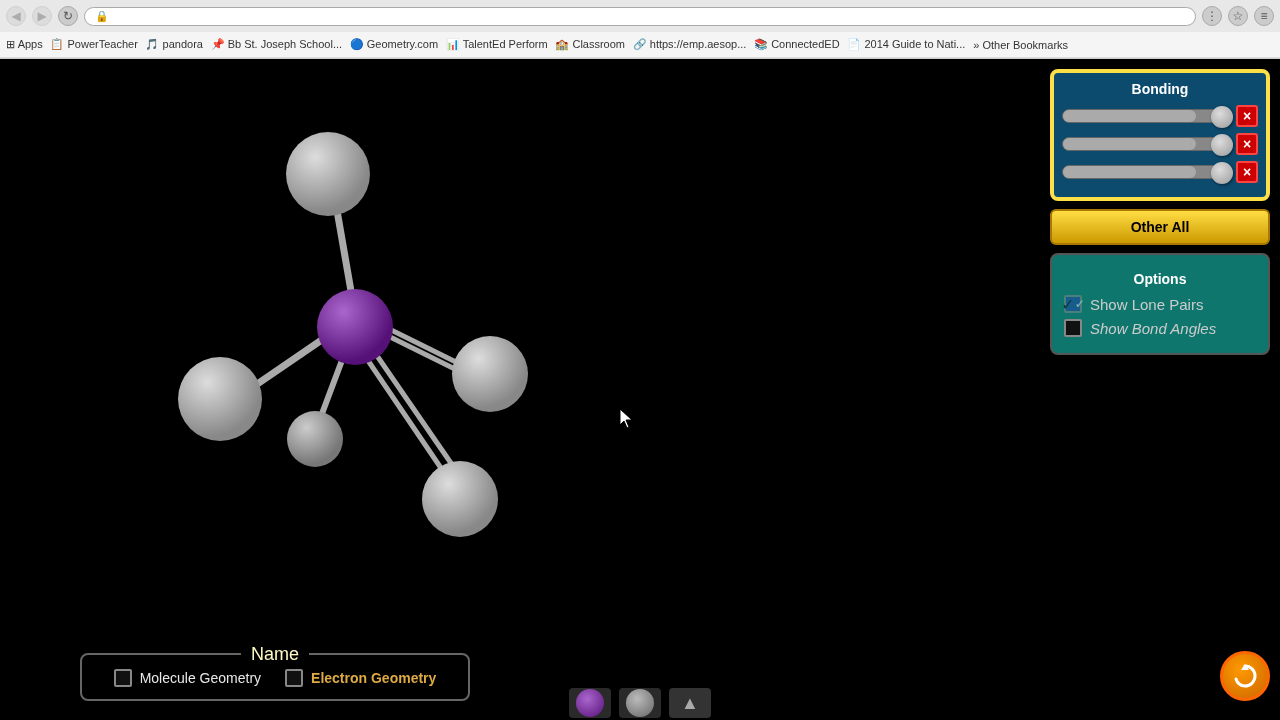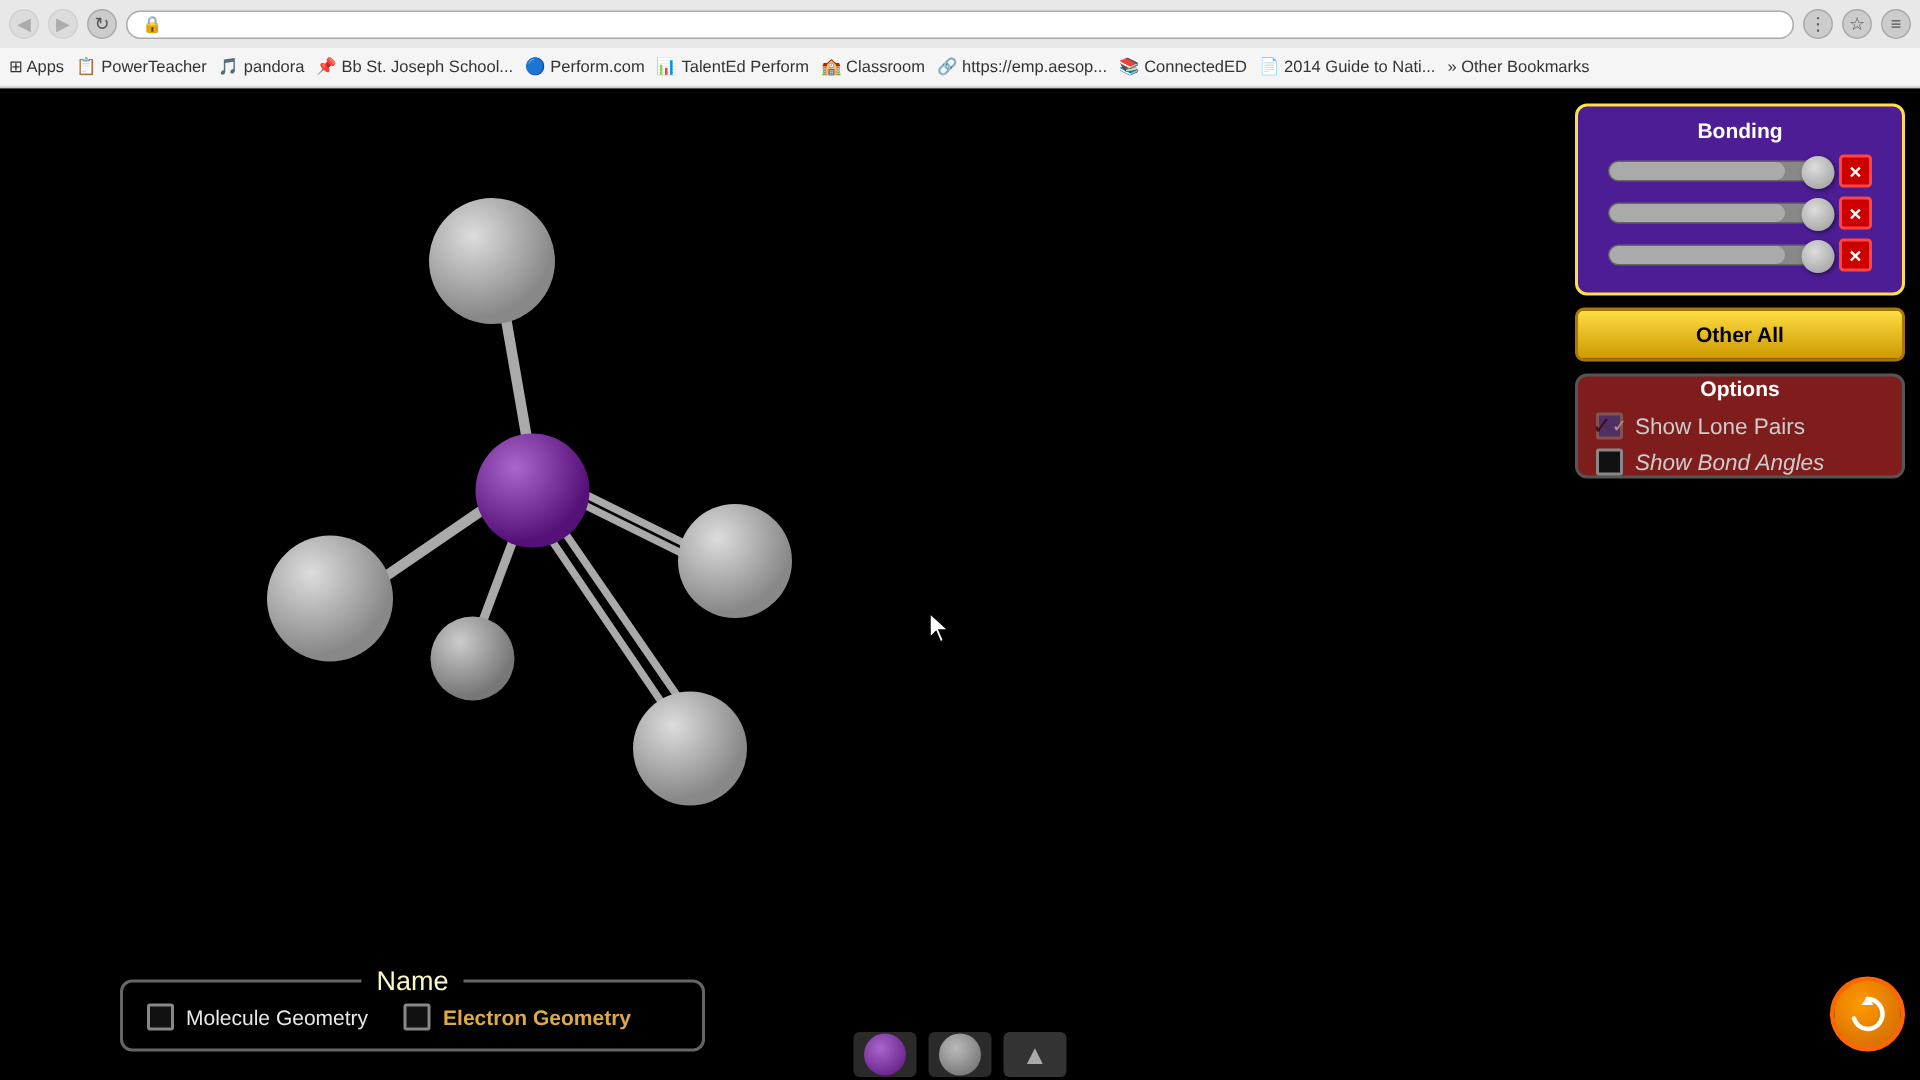--- a/index.html
+++ b/index.html
@@ -43,22 +43,22 @@
       display: flex; align-items: center; justify-content: center;
     }
 
     
     .right-panel {
       position: absolute; right: 10px; top: 10px; width: 220px;
       display: flex; flex-direction: column; gap: 8px;
     }
 
     .panel-box {
-      background: #4c1d95; border: 2px solid #fde047; border-radius: 8px;
-      padding: 8px 20px;
+      background: #0c4a6e; border: 4px solid #fde047; border-radius: 8px;
+      padding: 8px 8px;
     }
 
     .panel-title {
       text-align: center; color: #fff; font-size: 14px; font-weight: bold; margin-bottom: 8px;
     }
 
     
     .bond-row {
       display: flex; align-items: center; gap: 6px; margin-bottom: 6px;
     }
@@ -90,22 +90,22 @@
     
     .remove-all-btn {
       background: linear-gradient(to bottom, #ffdd44, #cc9900);
       border: 2px solid #aa7700; border-radius: 6px;
       padding: 8px 20px; color: #000; font-size: 14px; font-weight: bold;
       cursor: pointer; text-align: center; width: 100%;
     }
 
     
     .options-box {
-      background: #7f1d1d; border: 2px solid #555; border-radius: 8px;
-      padding: 0 12px;
+      background: #0f766e; border: 2px solid #555; border-radius: 8px;
+      padding: 16px 12px;
     }
 
     .option-row {
       display: flex; align-items: center; gap: 8px; margin-bottom: 6px;
     }
     .option-row:last-child { margin-bottom: 0; font-style: italic; }
 
     .checkbox {
       width: 18px; height: 18px; background: #333; border: 2px solid #888;
       border-radius: 2px; display: flex; align-items: center; justify-content: center;
@@ -155,21 +155,21 @@
     </div>
     <div class="nav-btn">⋮</div>
     <div class="nav-btn">☆</div>
     <div class="nav-btn">≡</div>
   </div>
   <div class="bookmarks-bar">
     <span class="bookmark-item">⊞ Apps</span>
     <span class="bookmark-item">📋 PowerTeacher</span>
     <span class="bookmark-item">🎵 pandora</span>
     <span class="bookmark-item">📌 Bb St. Joseph School...</span>
-    <span class="bookmark-item">🔵 Perform.com</span>
+    <span class="bookmark-item">🔵 Geometry.com</span>
     <span class="bookmark-item">📊 TalentEd Perform</span>
     <span class="bookmark-item">🏫 Classroom</span>
     <span class="bookmark-item">🔗 https://emp.aesop...</span>
     <span class="bookmark-item">📚 ConnectedED</span>
     <span class="bookmark-item">📄 2014 Guide to Nati...</span>
     <span class="bookmark-item">» Other Bookmarks</span>
   </div>
 </div>
 
 <div class="sim-area">
@@ -265,21 +265,21 @@
         <div class="checkbox" style="background:#111; border-color:#888;"></div>
         <span class="option-label">Show Bond Angles</span>
       </div>
     </div>
 
   </div>
 
   <div style="position: absolute; bottom: 20px; left: 80px; width: 390px;">
     <div style="position: relative; background: #000; border: 2px solid #666; border-radius: 8px; padding: 14px 16px 12px;">
       <div style="position: absolute; top: -11px; left: 50%; transform: translateX(-50%); background: #000; padding: 0 10px; color: #fef9c3; font-size: 18px;">Name</div>
-      <div style="display: flex; gap: 24px; align-items: center; justify-content: flex-start;">
+      <div style="display: flex; gap: 24px; align-items: center; justify-content: center;">
         <div class="name-check-row">
           <div class="name-checkbox" style="width:18px;height:18px;background:#111;border:2px solid #888;border-radius:2px;"></div>
           <span class="name-check-label molecule">Molecule Geometry</span>
         </div>
         <div class="name-check-row">
           <div class="name-checkbox" style="width:18px;height:18px;background:#111;border:2px solid #888;border-radius:2px;"></div>
           <span class="name-check-label electron">Electron Geometry</span>
         </div>
       </div>
     </div>

